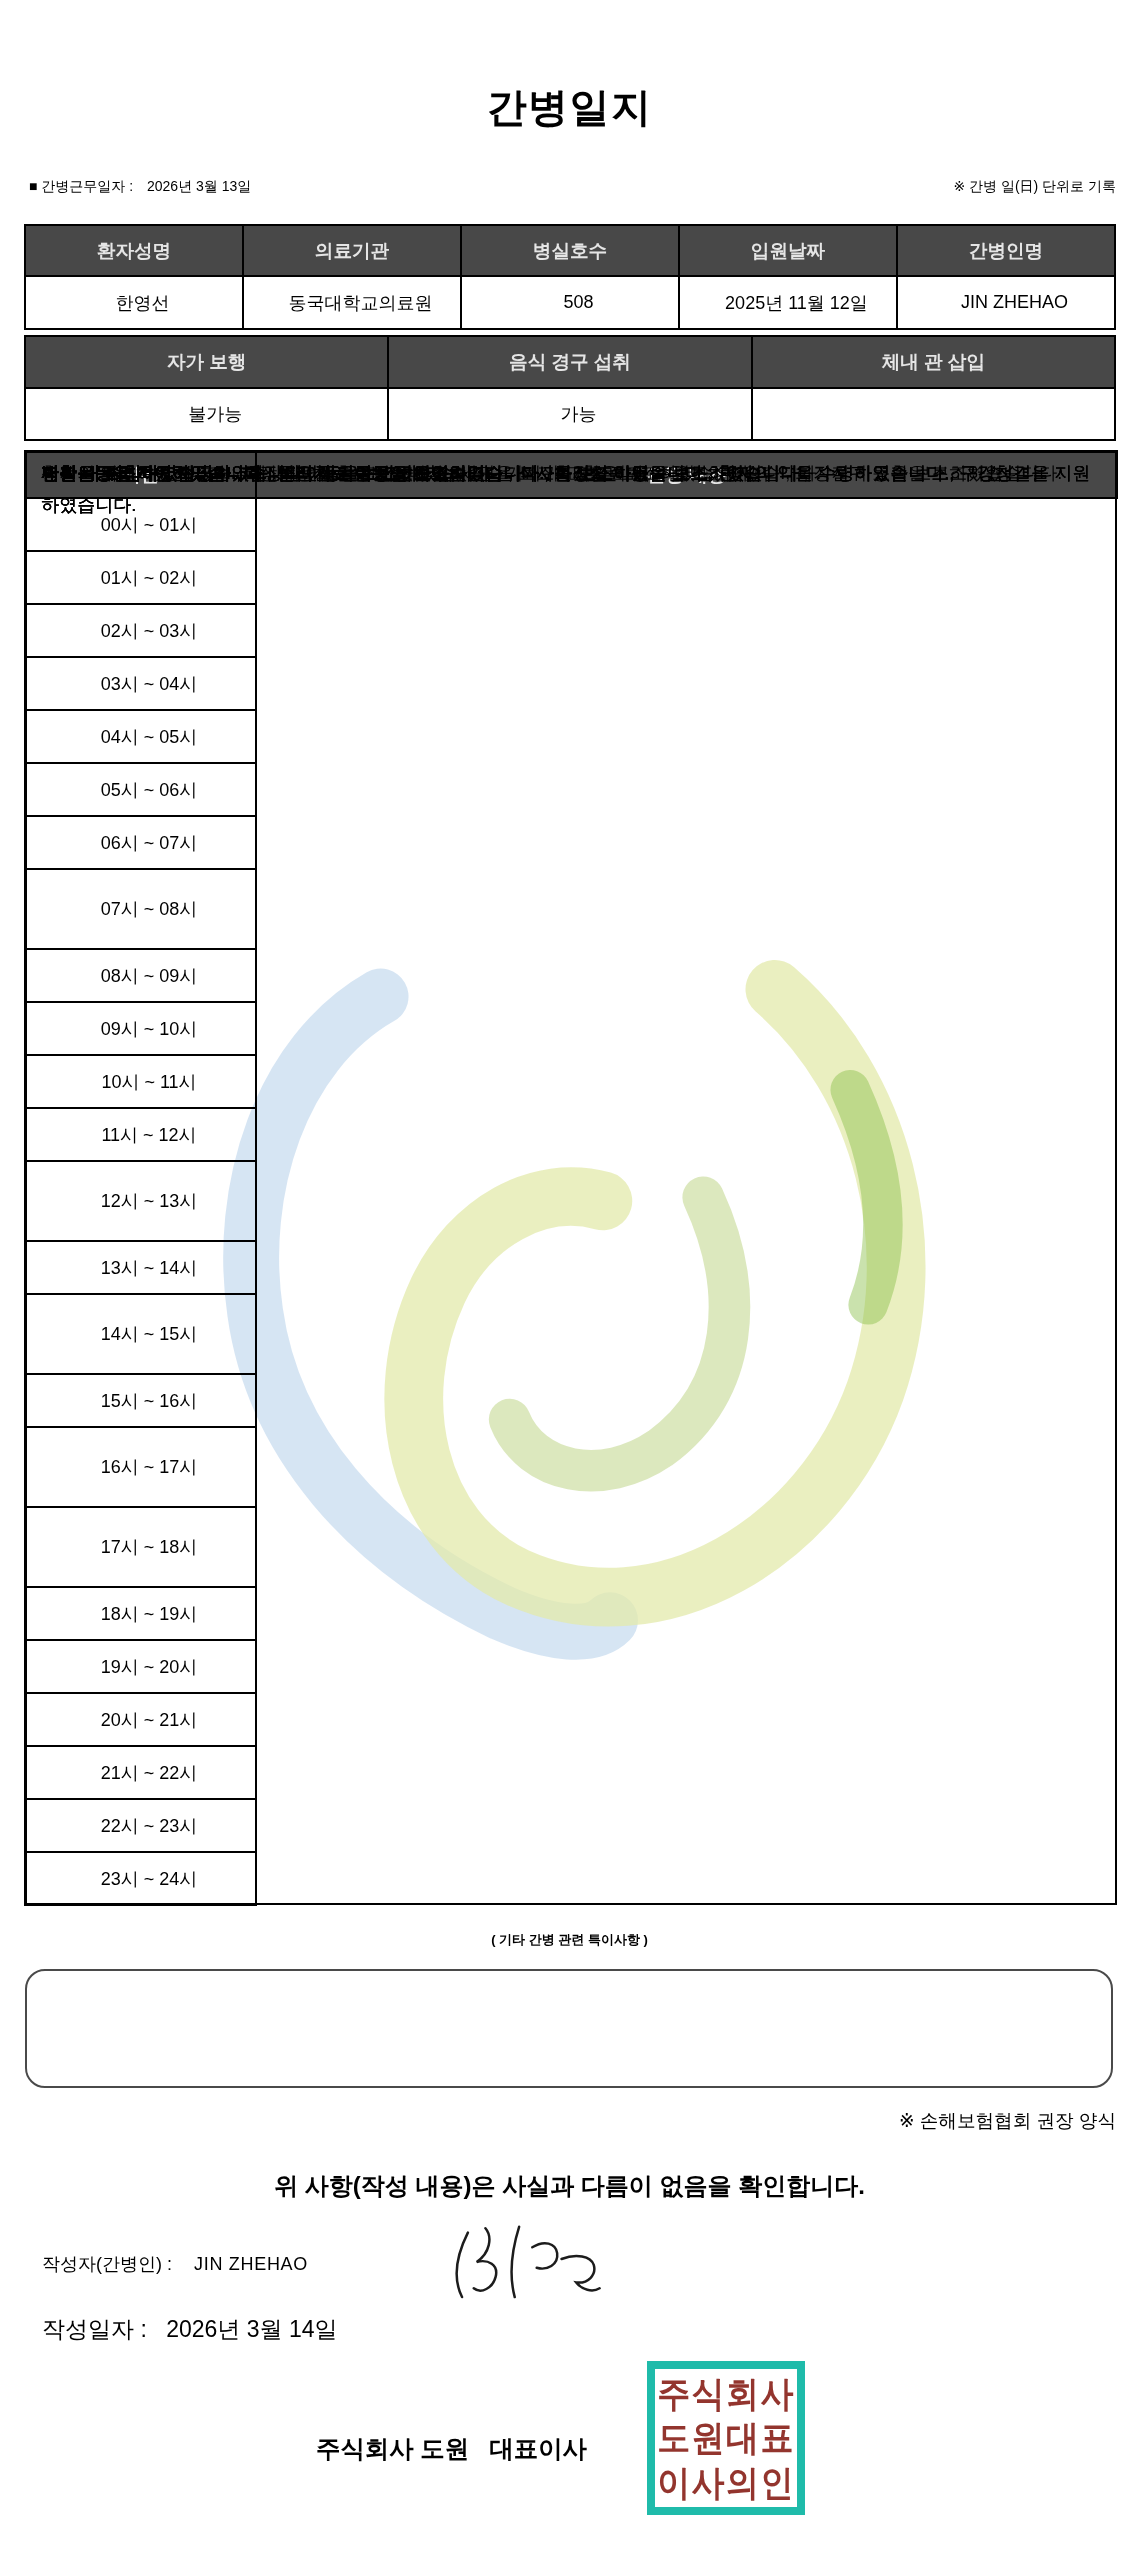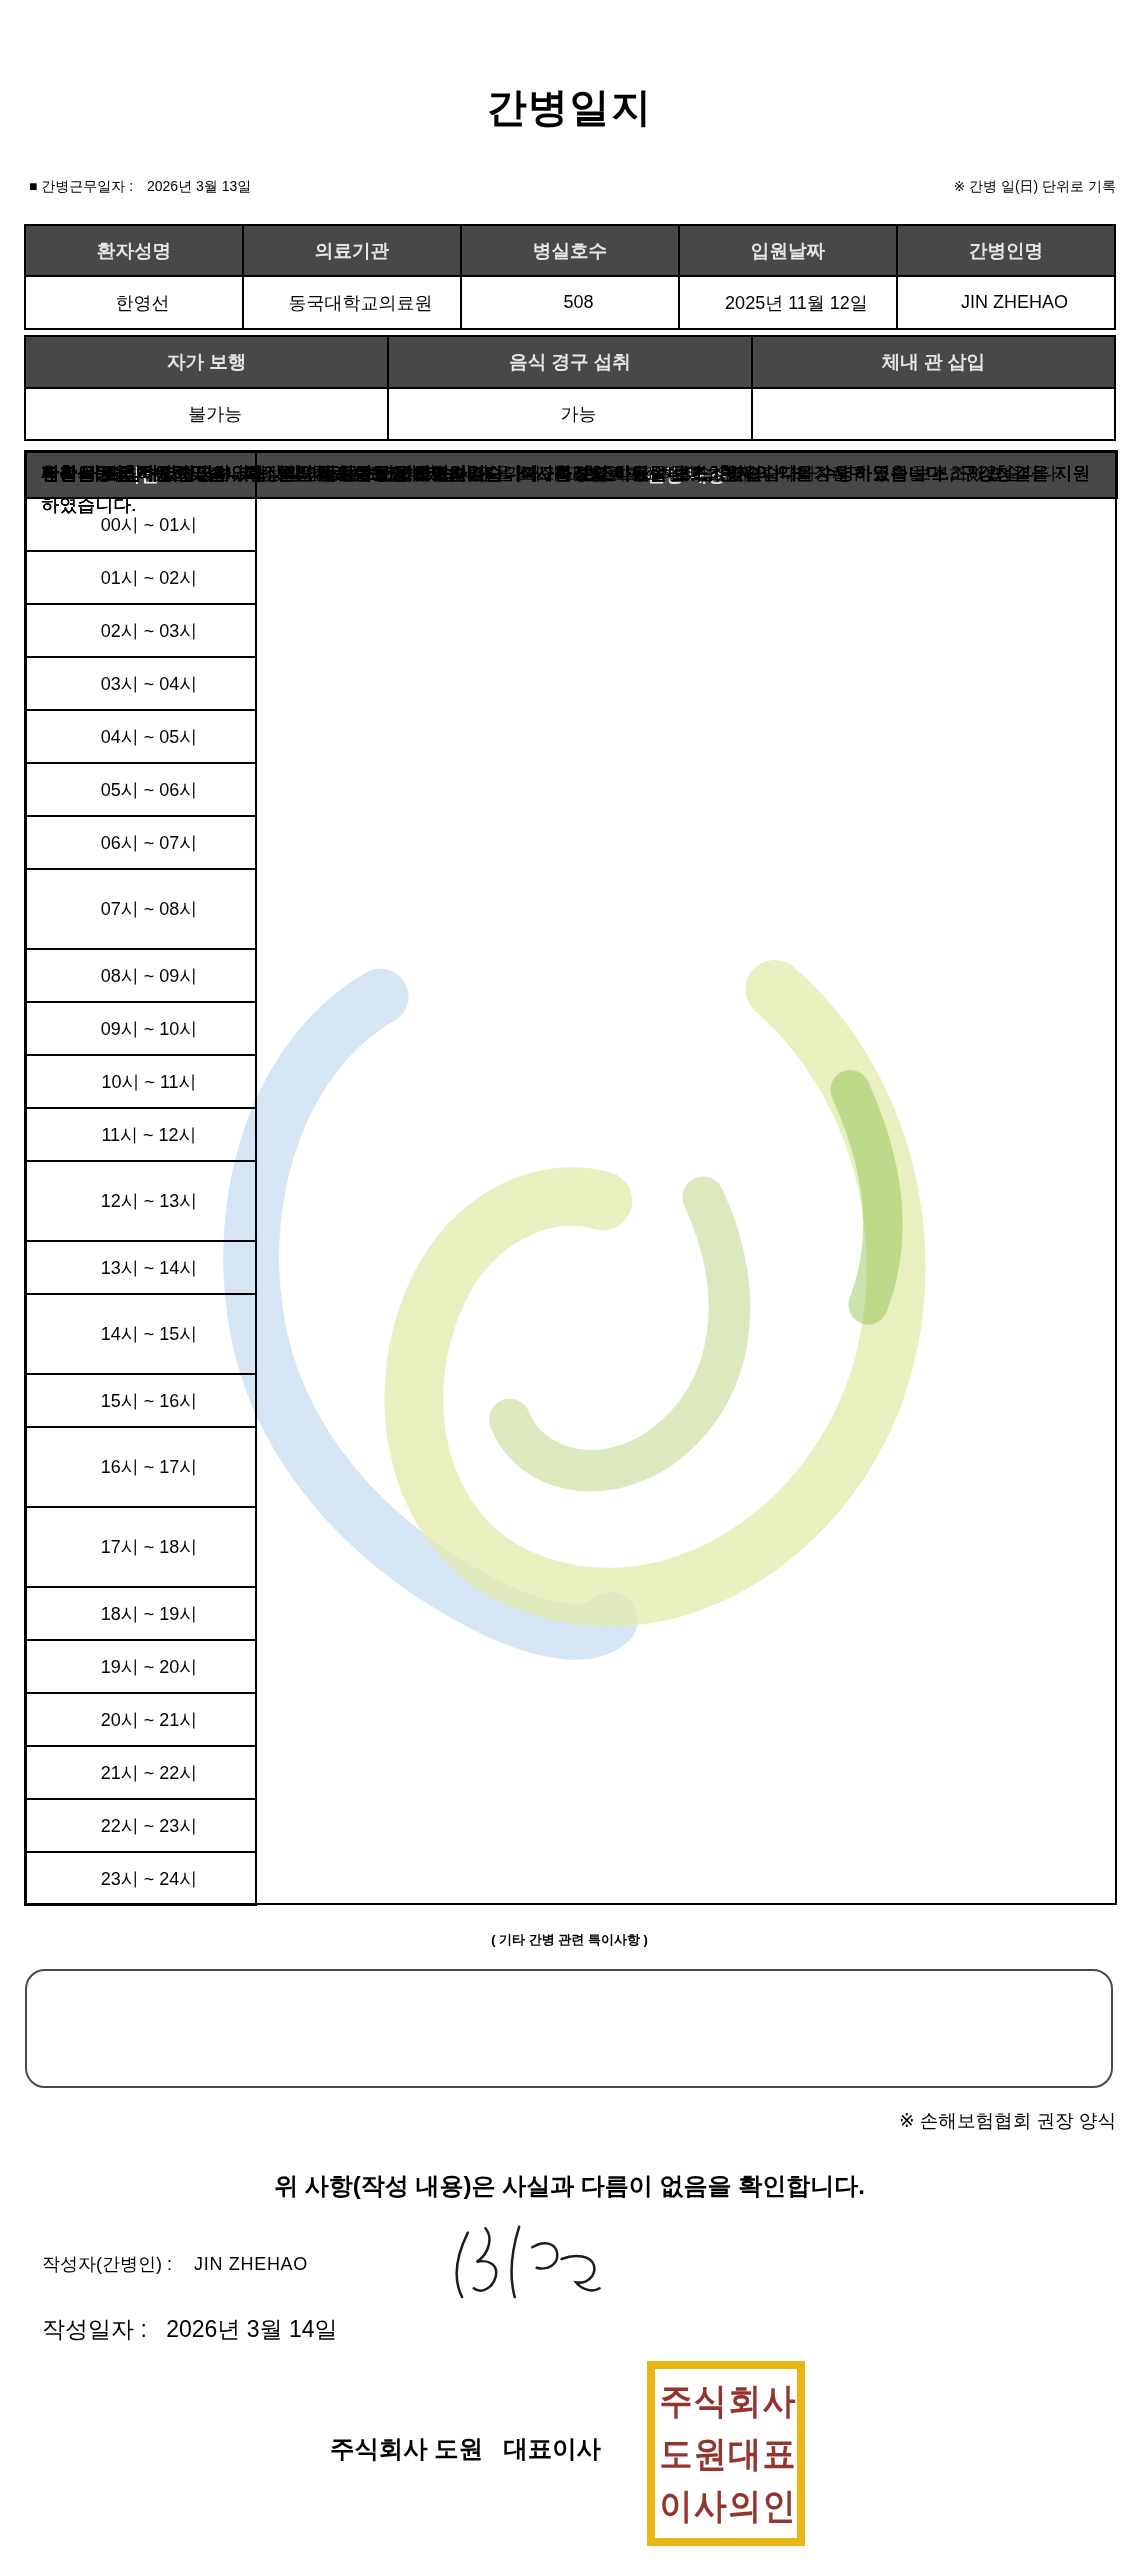--- a/index.html
+++ b/index.html
@@ -49,27 +49,26 @@
   .confirm{
     position:absolute;top:2170px;left:0;width:100%;text-align:center;
     font-size:24px;font-weight:bold;
   }
   .writer-line{position:absolute;top:2252px;left:42px;font-size:18px;}
   .writer-line .name{margin-left:17px;letter-spacing:0.7px;}
   .signature{position:absolute;left:443px;top:2222px;}
   .date-line{position:absolute;top:2314px;left:42px;font-size:23px;}
   .date-line .val{margin-left:13px;}
   .company-line{
-    position:absolute;top:2433px;left:330px;font-size:24.4px;font-weight:bold;white-space:pre;
+    position:absolute;top:2433px;left:316px;font-size:24.4px;font-weight:bold;white-space:pre;
   }
   .seal{
-    position:absolute;left:647px;top:2361px;width:158px;height:185px;box-sizing:border-box;
-    border:8px solid #eab308;display:flex;flex-direction:column;justify-content:space-evenly;
+    position:absolute;left:647px;top:2361px;width:158px;height:154px;box-sizing:border-box;
+    border:8px solid #14b8a6;display:flex;flex-direction:column;justify-content:space-evenly;
     opacity:.95;
-    align-items:flex-end;
   }
   .seal .seal-row{
     color:#8e2b23;font-weight:bold;font-size:33px;line-height:40px;
     text-align:center;letter-spacing:1.4px;transform:scaleY(1.08);
   }
 </style>
 </head>
 <body>
 
 <div class="page">

